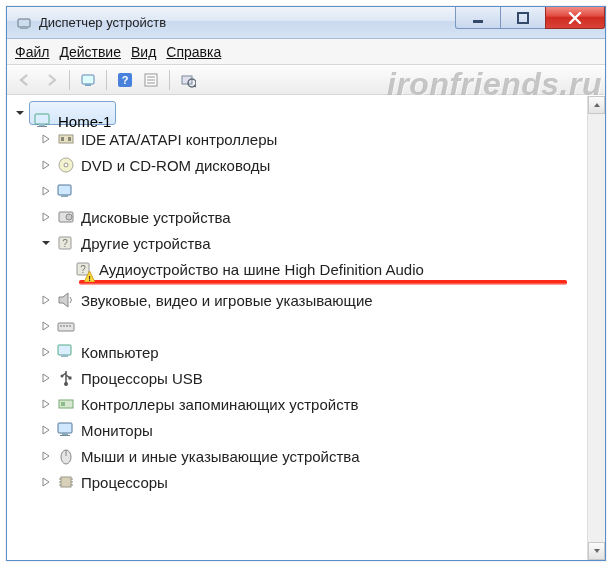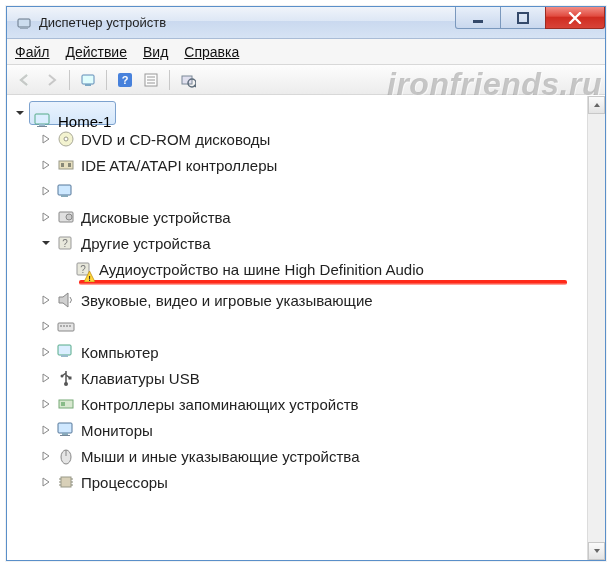--- a/index.html
+++ b/index.html
@@ -66,21 +66,21 @@
     background: linear-gradient(to bottom, #f28d85 0%, #e0493e 45%, #cf2a1f 46%, #d84338 100%);
     border-color: #9a2b22;
     border-bottom-right-radius: 3px;
   }
   .winbtn svg { display: block; }
   .menubar {
     height: 26px;
     display: flex;
     align-items: center;
     padding: 0 8px;
-    gap: 16px;
+    gap: 10px;
     border-bottom: 1px solid #d8d8d8;
     background: #f6f6f6;
   }
   .menuitem {
     color: #111;
     font-size: 14px;
     cursor: default;
   }
   .menuitem .ul { text-decoration: underline; }
   .toolbar {
@@ -300,41 +300,41 @@
       </div>
 
       <div class="node lvl1">
         <span class="expander">
             <svg width="10" height="10">
               <path d="M2 1 L8 5 L2 9 Z" fill="none" stroke="#888"></path>
             </svg>
           </span>
         <span class="nodeicon">
             <svg width="20" height="18">
-              <circle cx="10" cy="9" r="7" fill="#f3f3d0" stroke="#aa9"></circle>
-              <circle cx="10" cy="9" r="2" fill="#fff" stroke="#998"></circle>
-            </svg>
-          </span>
-        <span class="nodelabel">DVD и CD-ROM дисководы</span>
-      </div>
-
-      <div class="node lvl1">
-        <span class="expander">
-            <svg width="10" height="10">
-              <path d="M2 1 L8 5 L2 9 Z" fill="none" stroke="#888"></path>
-            </svg>
-          </span>
-        <span class="nodeicon">
-            <svg width="20" height="18">
               <rect x="3" y="5" width="14" height="8" fill="#e8e0c0" stroke="#998"></rect>
               <rect x="5" y="7" width="3" height="4" fill="#887"></rect>
               <rect x="12" y="7" width="3" height="4" fill="#887"></rect>
             </svg>
           </span>
         <span class="nodelabel">IDE ATA/ATAPI контроллеры</span>
+      </div>
+
+      <div class="node lvl1">
+        <span class="expander">
+            <svg width="10" height="10">
+              <path d="M2 1 L8 5 L2 9 Z" fill="none" stroke="#888"></path>
+            </svg>
+          </span>
+        <span class="nodeicon">
+            <svg width="20" height="18">
+              <circle cx="10" cy="9" r="7" fill="#f3f3d0" stroke="#aa9"></circle>
+              <circle cx="10" cy="9" r="2" fill="#fff" stroke="#998"></circle>
+            </svg>
+          </span>
+        <span class="nodelabel">DVD и CD-ROM дисководы</span>
       </div>
 
       <div class="node lvl1">
         <span class="expander">
             <svg width="10" height="10">
               <path d="M2 1 L8 5 L2 9 Z" fill="none" stroke="#888"></path>
             </svg>
           </span>
         <span class="nodeicon">
             <svg width="20" height="18">
@@ -443,21 +443,21 @@
             </svg>
           </span>
         <span class="nodeicon">
             <svg width="20" height="18">
               <path d="M10 2 L10 14 M10 4 L6 7 M10 6 L14 9" stroke="#555" stroke-width="1.5" fill="none"></path>
               <circle cx="10" cy="15" r="2" fill="#555"></circle>
               <circle cx="6" cy="7" r="1.5" fill="#555"></circle>
               <rect x="12.5" y="7.5" width="3" height="3" fill="#555"></rect>
             </svg>
           </span>
-        <span class="nodelabel">Клавиатуры USB</span>
+        <span class="nodelabel">Процессоры USB</span>
       </div>
 
       <div class="node lvl1">
         <span class="expander">
             <svg width="10" height="10">
               <path d="M2 1 L8 5 L2 9 Z" fill="none" stroke="#888"></path>
             </svg>
           </span>
         <span class="nodeicon">
             <svg width="20" height="18">

